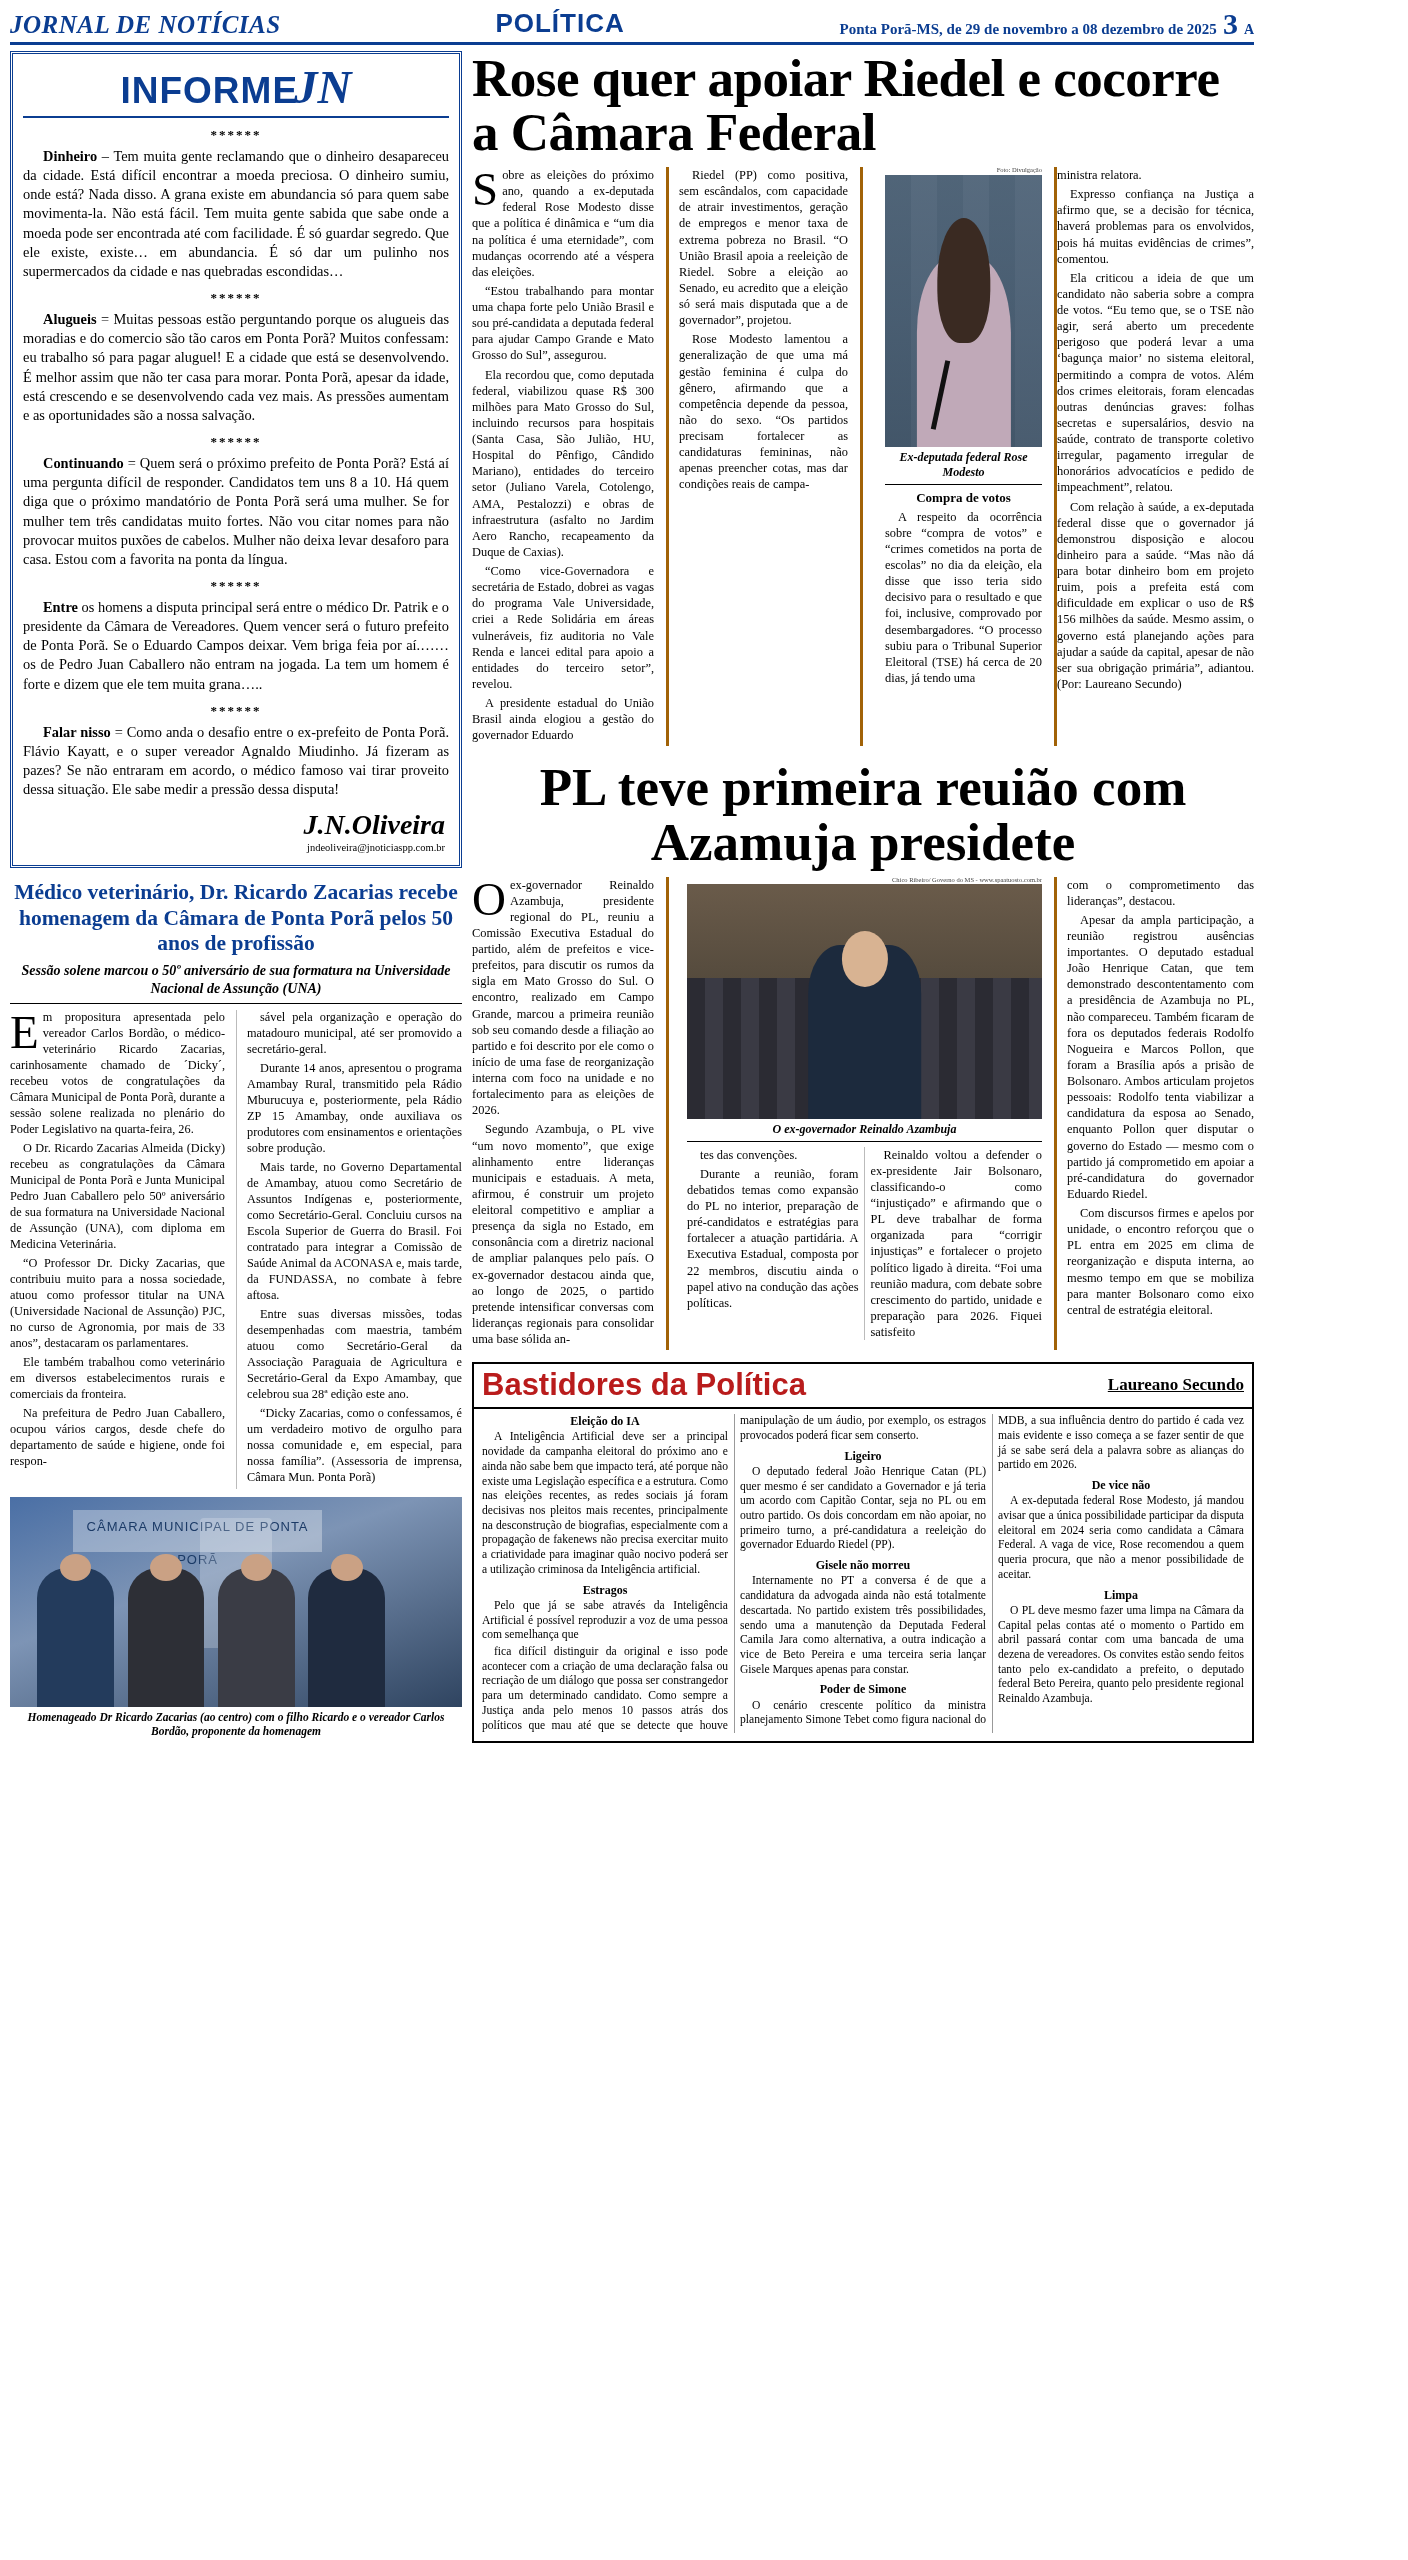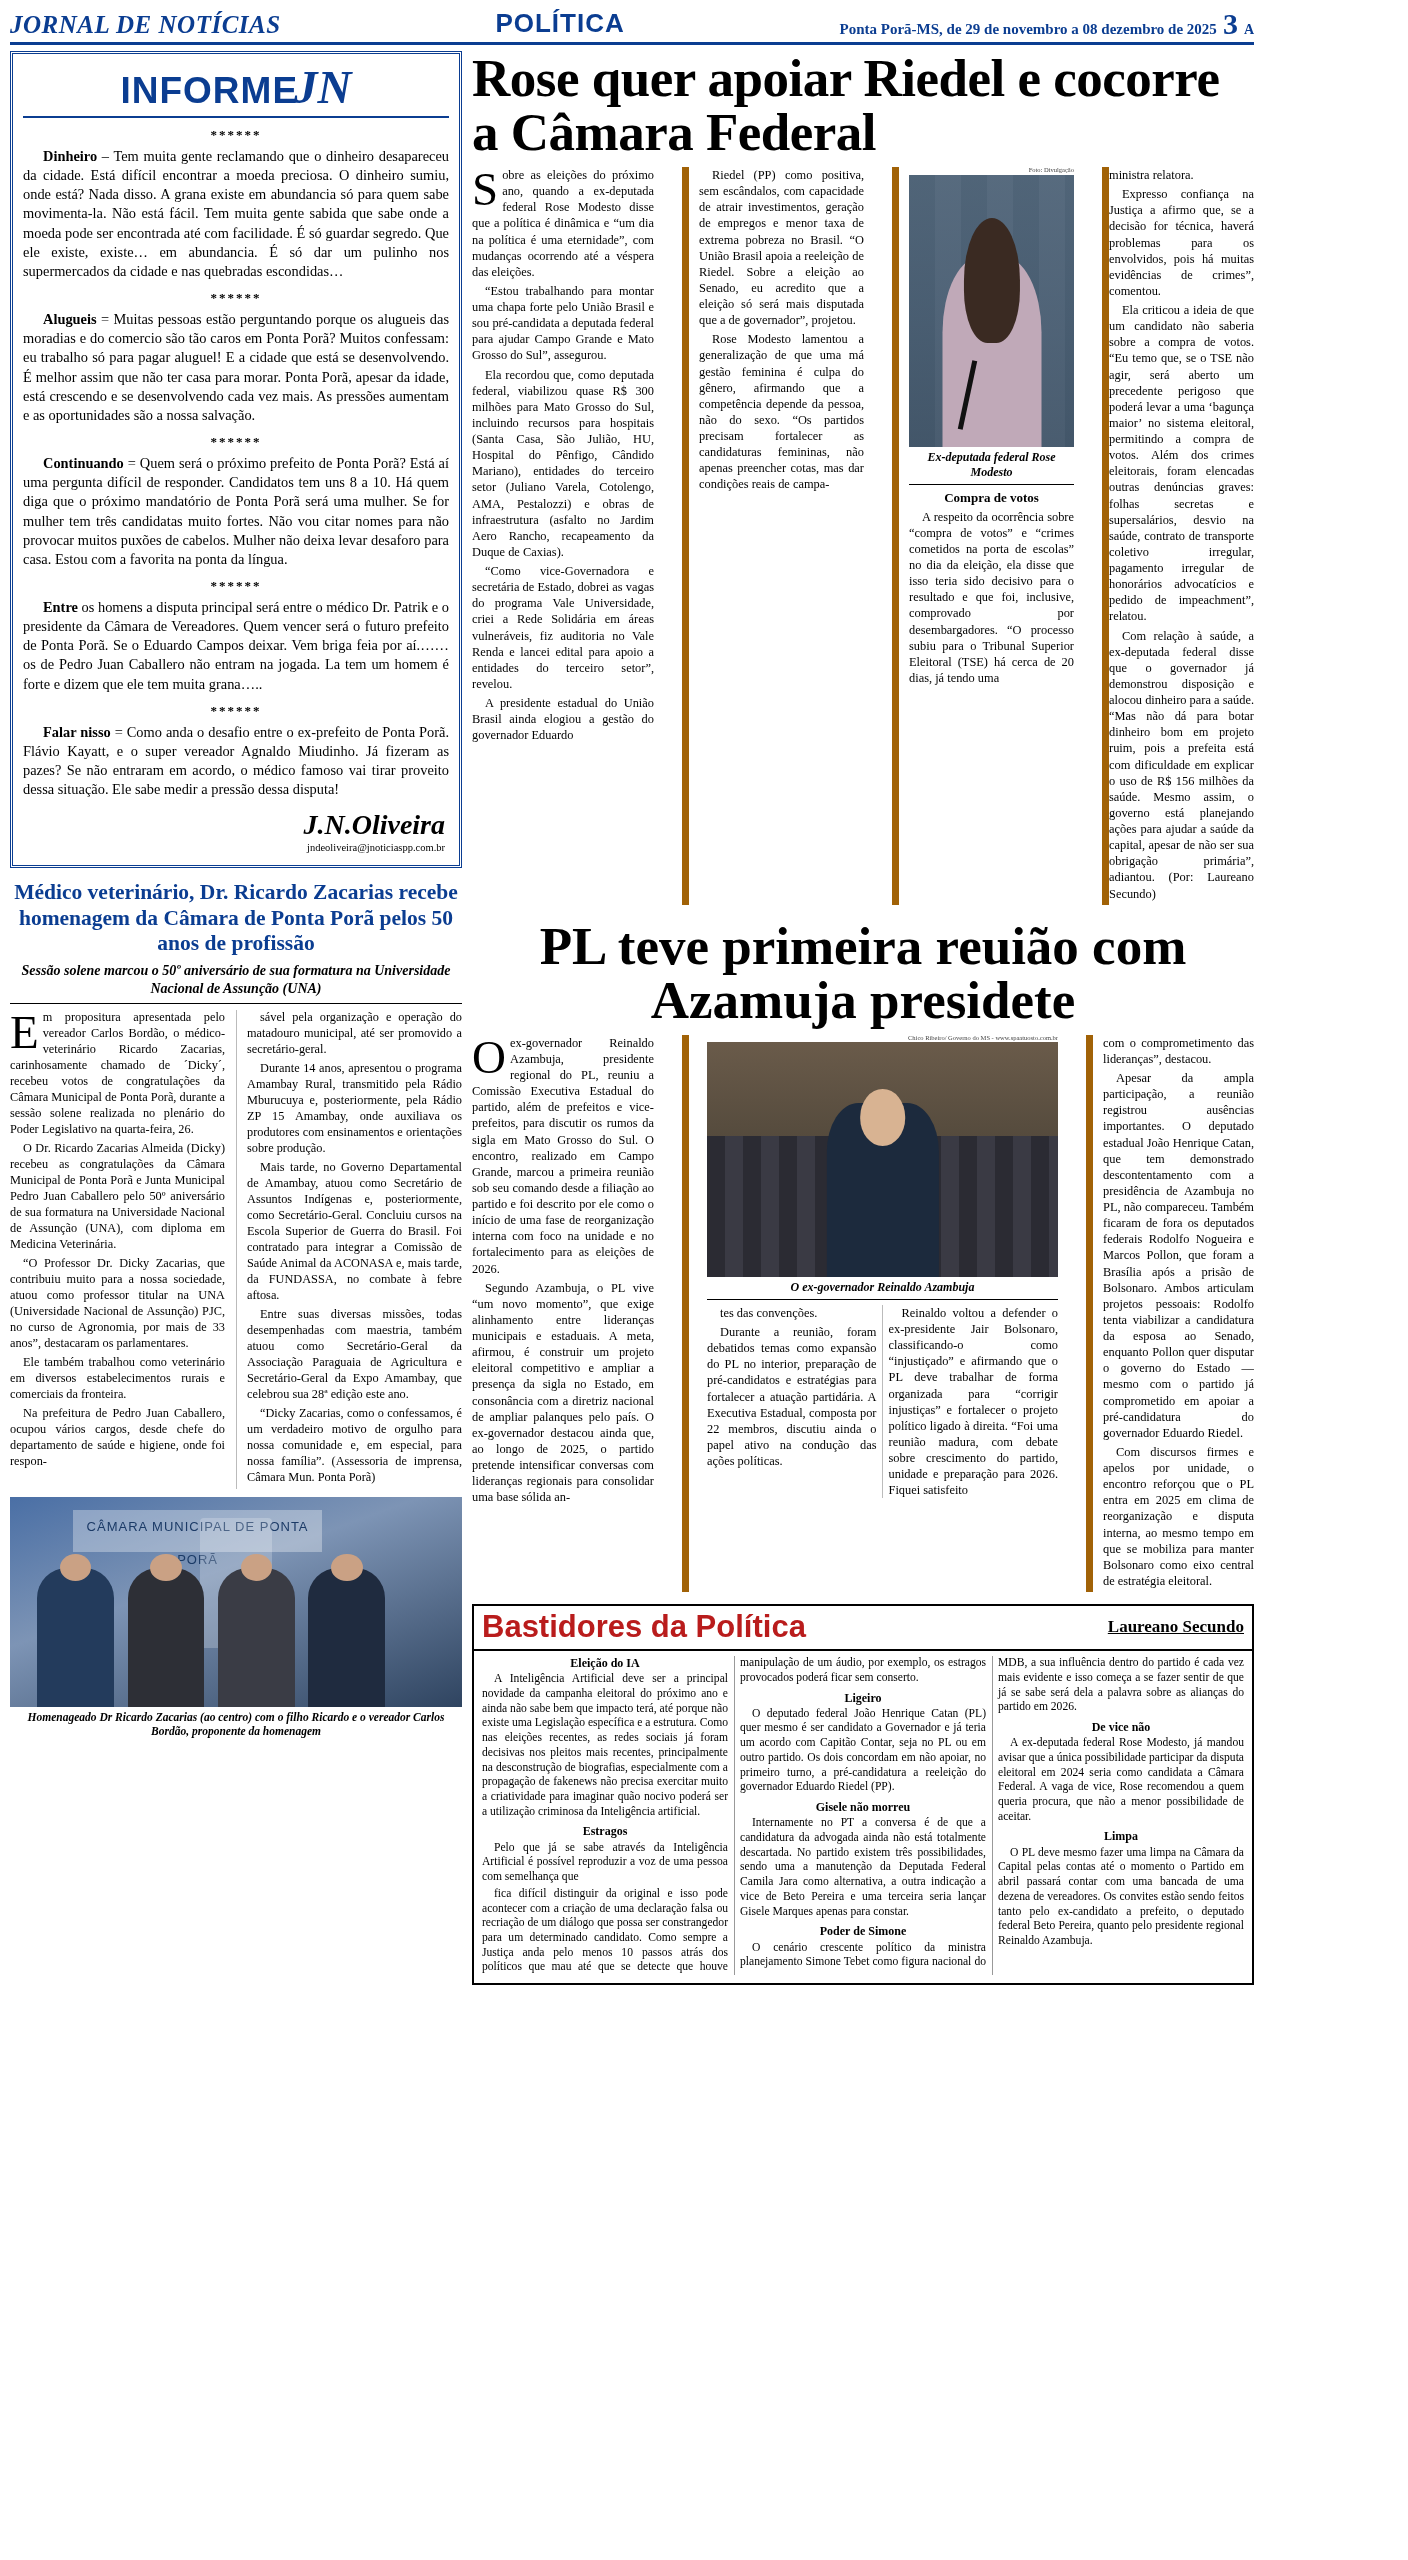--- a/index.html
+++ b/index.html
@@ -215,21 +215,21 @@
     text-align: justify;
   }
   .ac-col p { margin: 0 0 3px 0; text-indent: 13px; }
   .ac-col p.noind { text-indent: 0; }
   .ac-col h4 {
     margin: 5px 0 2px 0;
     font-size: 13px;
     text-align: center;
     font-weight: bold;
   }
-  .col-divider { border-left: 7px solid #a16207; margin-left: 16px; }
+  .col-divider { border-left: 3px solid #a16207; }
 
   .rose-photo-wrap { margin-bottom: 4px; }
   .credit {
     font-size: 6.5px;
     text-align: right;
     color: #444;
     line-height: 1;
     margin-bottom: 1px;
   }
   .rose-photo {
@@ -433,21 +433,21 @@
           <p>Ela recordou que, como deputada federal, viabilizou quase R$ 300 milhões para Mato Grosso do Sul, incluindo recursos para hospitais (Santa Casa, São Julião, HU, Hospital do Pênfigo, Cândido Mariano), entidades do terceiro setor (Juliano Varela, Cotolengo, AMA, Pestalozzi) e obras de infraestrutura (asfalto no Jardim Aero Rancho, recapeamento da Duque de Caxias).</p>
           <p>“Como vice-Governadora e secretária de Estado, dobrei as vagas do programa Vale Universidade, criei a Rede Solidária em áreas vulneráveis, fiz auditoria no Vale Renda e lancei edital para apoio a entidades do terceiro setor”, revelou.</p>
           <p>A presidente estadual do União Brasil ainda elogiou a gestão do governador Eduardo</p>
         </div>
 
         <div class="ac-col col-divider" style="flex:0 0 182px; padding-left:10px;">
           <p>Riedel (PP) como positiva, sem escândalos, com capacidade de atrair investimentos, geração de empregos e menor taxa de extrema pobreza no Brasil. “O União Brasil apoia a reeleição de Riedel. Sobre a eleição ao Senado, eu acredito que a eleição só será mais disputada que a de governador”, projetou.</p>
           <p>Rose Modesto lamentou a generalização de que uma má gestão feminina é culpa do gênero, afirmando que a competência depende da pessoa, não do sexo. “Os partidos precisam fortalecer as candidaturas femininas, não apenas preencher cotas, mas dar condições reais de campa-</p>
         </div>
 
-        <div class="ac-col col-divider" style="flex:0 0 182px; padding-left:10px;">
+        <div class="ac-col col-divider" style="flex:0 0 182px; padding-left:22px;">
           <div class="rose-photo-wrap">
             <div class="credit">Foto: Divulgação</div>
             <div class="rose-photo">
               <div class="bgpanel"></div>
               <div class="person"></div>
               <div class="face"></div>
               <div class="hair"></div>
               <div class="mic"></div>
             </div>
             <div class="photo-caption2">Ex-deputada federal Rose Modesto</div>

